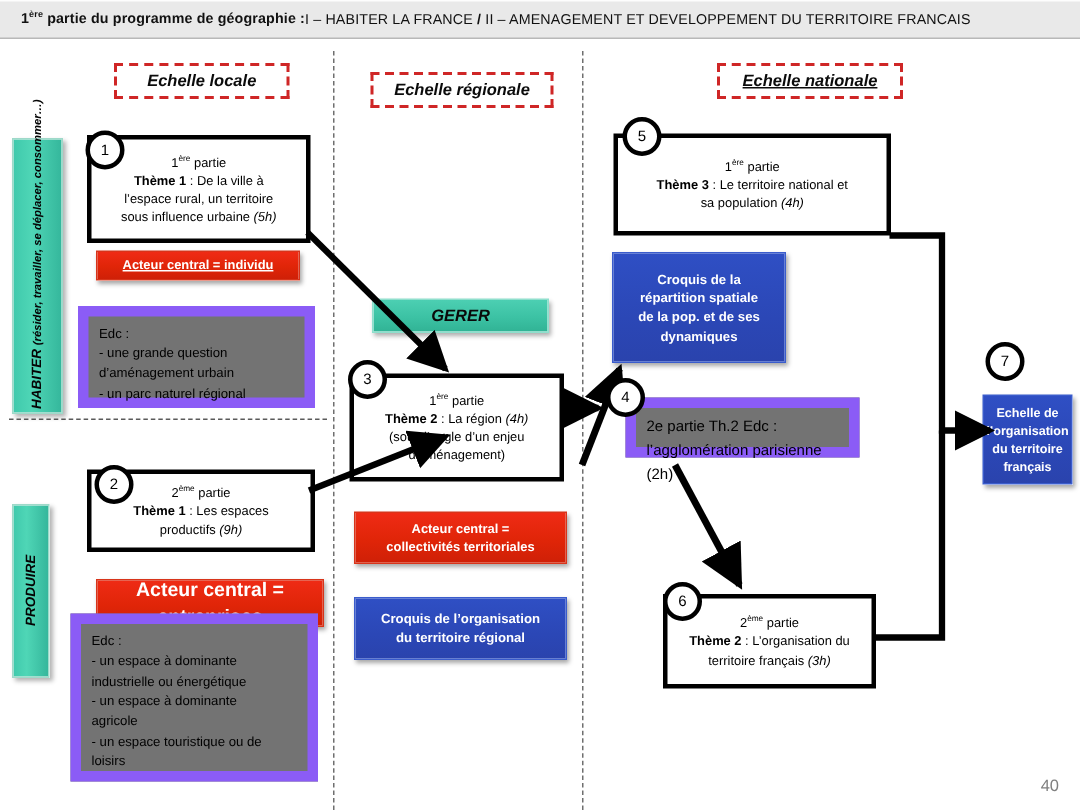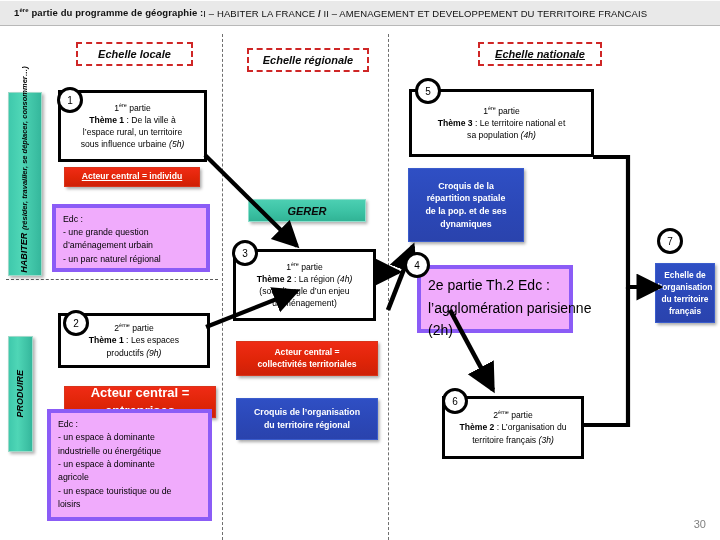--- a/index.html
+++ b/index.html
@@ -108,22 +108,22 @@
     box-shadow:1.5px 2px 3px rgba(0,0,0,.35);
     box-sizing:border-box;
     display:flex;align-items:center;justify-content:center;
     color:#ffffff;font-weight:bold;text-align:center;
     line-height:1.35;
   }
 
   
   .greenbox{
     position:absolute;
-    border:4px solid #8b5cf6;
-    background:#f0abfc;
+    border:7px solid #8b5cf6;
+    background:#737373;
     box-sizing:border-box;
     color:#000;
     line-height:1.5;
     padding:5px 6px 4px 7px;
   }
   .greenbox .ln{display:block;white-space:nowrap;}
 
   
   .bluebox{
     position:absolute;
@@ -299,21 +299,21 @@
     <span>5</span>
   </div>
 
   <div class="bluebox" style="left:408px;top:168px;width:116px;height:74px;font-size:8.8px;">
     <span class="ln">Croquis de la</span>
     <span class="ln">répartition spatiale</span>
     <span class="ln">de la pop. et de ses</span>
     <span class="ln">dynamiques</span>
   </div>
 
-  <div class="greenbox" style="left:417px;top:265px;width:156px;height:68px;font-size:14px;line-height:1.62;">
+  <div class="greenbox" style="left:417px;top:265px;width:156px;height:40px;font-size:10px;line-height:1.62;">
     <span class="ln">2e partie Th.2 Edc :</span>
     <span class="ln">l’agglomération parisienne</span>
     <span class="ln">(2h)</span>
   </div>
   <div class="numcircle" style="left:404px;top:252px;">
     <span>4</span>
   </div>
 
   <div class="tbox" style="left:442px;top:396px;width:142px;height:63px;font-size:8.6px;padding:2px 3px;">
     <span class="ln"><span>2</span><sup>ème</sup><span> partie</span></span>
@@ -327,15 +327,15 @@
   <div class="bluebox" style="left:655px;top:263px;width:60px;height:60px;font-size:8.4px;">
     <span class="ln">Echelle de</span>
     <span class="ln">l’organisation</span>
     <span class="ln">du territoire</span>
     <span class="ln">français</span>
   </div>
   <div class="numcircle" style="left:657px;top:228px;">
     <span>7</span>
   </div>
 
-  <div class="pagenum">30</div>
+  <div class="pagenum">40</div>
 
 </div>
 
 </body></html>

